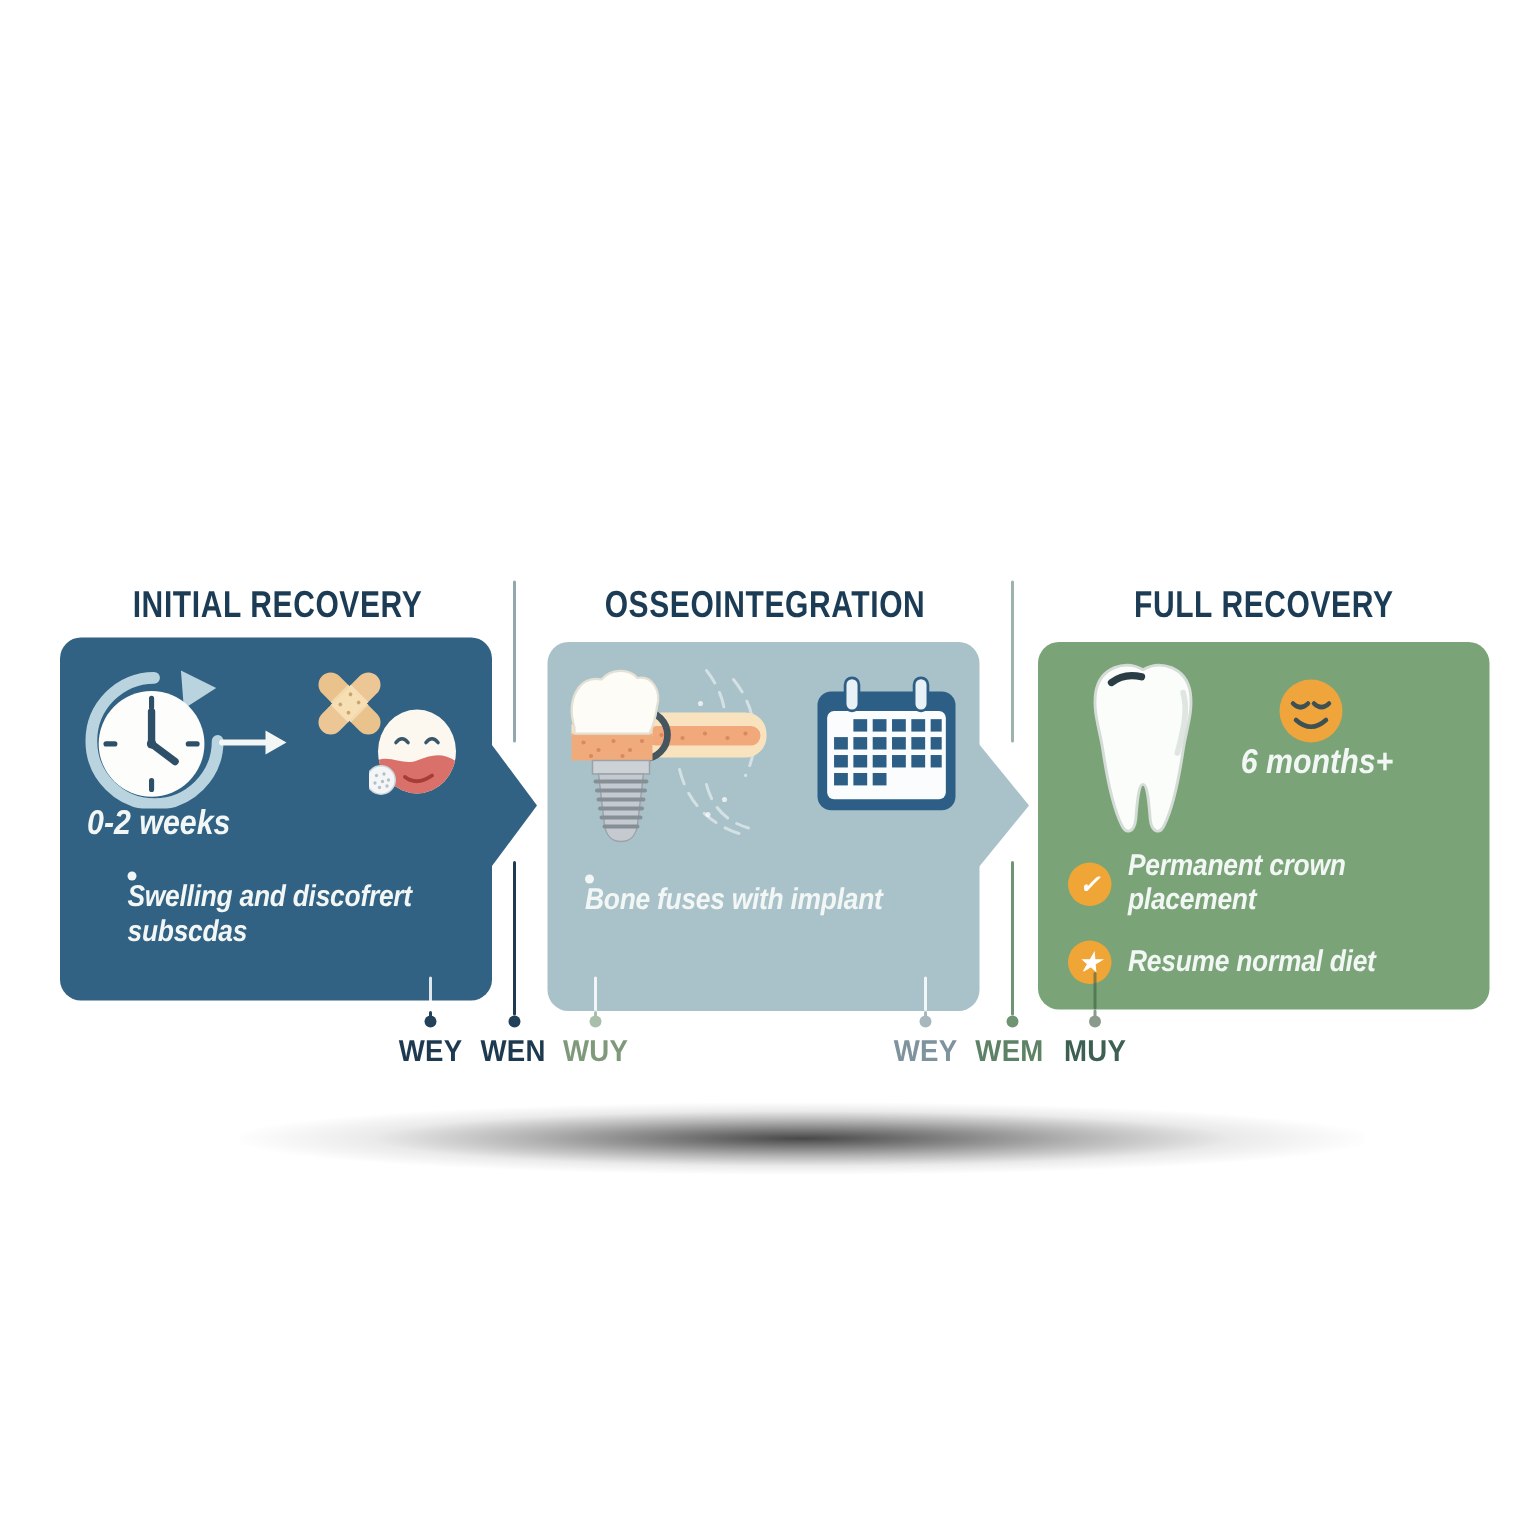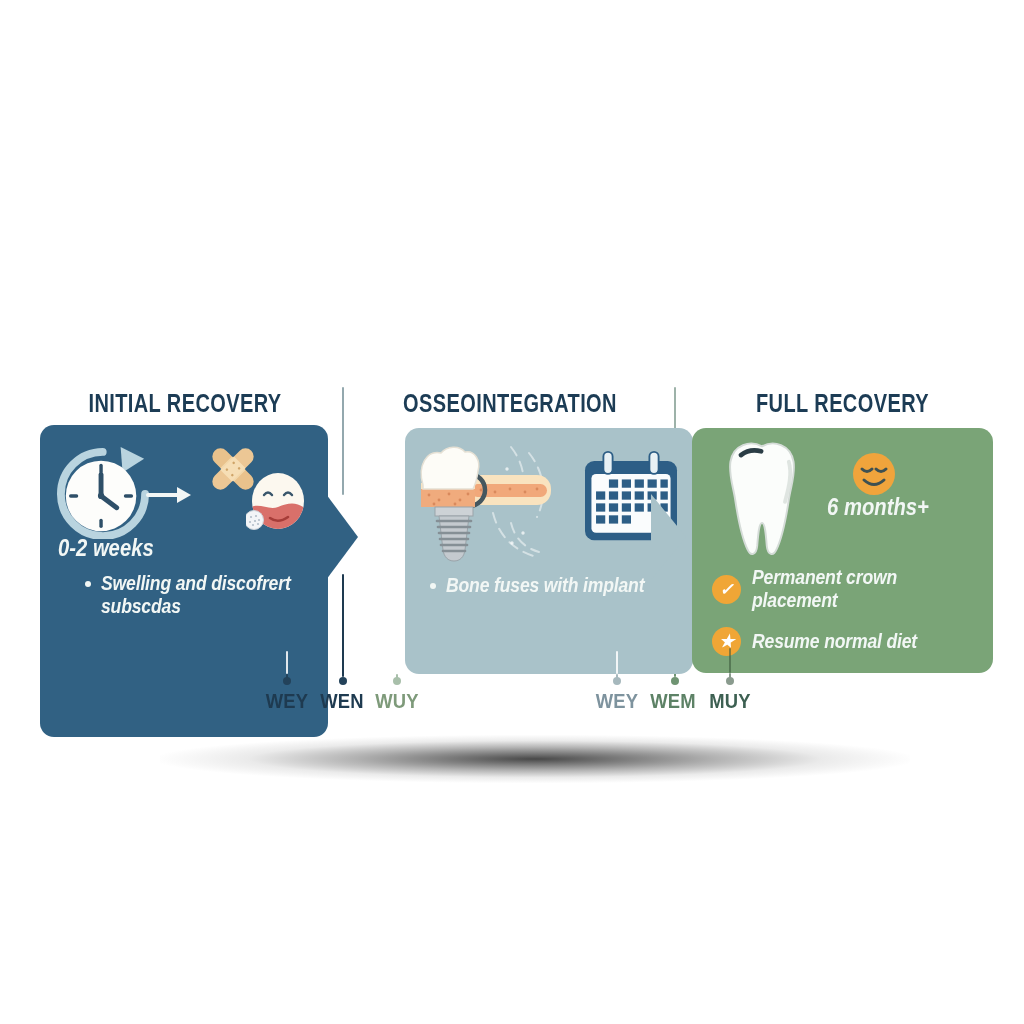--- a/index.html
+++ b/index.html
@@ -33,38 +33,38 @@
   .tickdot{position:absolute;width:8px;height:8px;border-radius:50%;top:677px;}
   .td1{left:283px;}.td2{left:339px;}.td3{left:393px;}
   .td4{left:613px;}.td5{left:671px;}.td6{left:726px;}
   .tick-label{position:absolute;top:690px;width:60px;font-size:20px;font-weight:bold;
               text-align:center;letter-spacing:.2px;transform:scaleX(.92);white-space:nowrap;}
   .l1{left:257px;}.l2{left:312px;}.l3{left:367px;}
   .l4{left:587px;}.l5{left:643px;}.l6{left:700px;}
 
   
   .panel{position:absolute;border-radius:14px;font-style:italic;}
-  .p1{left:40px;top:425px;width:288px;height:312px;background:var(--panel1,#316183);}
-  .p2{left:365px;top:428px;width:288px;height:246px;background:var(--panel2,#a9c2c9);margin-left:40px;}
+  .p1{left:40px;top:425px;width:288px;height:242px;background:var(--panel1,#316183);}
+  .p2{left:365px;top:428px;width:288px;height:246px;background:var(--panel2,#a9c2c9);}
   .p3{left:692px;top:428px;width:301px;height:245px;background:var(--panel3,#7aa477);}
   .tip{position:absolute;clip-path:polygon(0 0,100% 50%,0 100%);}
   .tip1{left:326px;top:494px;width:32px;height:86px;background:var(--panel1,#316183);}
   .tip2{left:651px;top:494px;width:35px;height:86px;background:var(--panel2,#a9c2c9);}
 
   .abs{position:absolute;}
   .duration{position:absolute;color:var(--bullet_text,#f2f7f5);font-weight:bold;
             white-space:nowrap;transform:scaleX(.88);transform-origin:left;}
   .dur1{left:18px;top:110px;font-size:23px;}
   .dur3{left:116px;top:66px;width:140px;font-size:23px;text-align:center;
         transform-origin:center;}
 
   .bullets{position:absolute;display:flex;flex-direction:column;}
   .b1{left:45px;top:147px;row-gap:9px;width:232px;}
   .b2{left:25px;top:146px;row-gap:13px;width:250px;}
-  .brow{display:flex;align-items:flex-start;column-gap:10px;}
+  .brow{display:flex;align-items:flex-start;column-gap:10px;flex-direction:column;}
   .bdot{flex:0 0 auto;width:6px;height:6px;border-radius:50%;background:#f2f7f5;margin-top:9px;}
   .btext{color:var(--bullet_text,#f2f7f5);font-size:20px;font-weight:bold;line-height:1.17;
          letter-spacing:-.2px;transform:scaleX(.88);transform-origin:left top;max-width:232px;}
   .b1 .btext{max-width:232px;}
 
   .b3{left:20px;top:138px;row-gap:14px;}
   .b3row{display:flex;align-items:center;column-gap:11px;}
   .marker{flex:0 0 auto;width:29px;height:29px;border-radius:50%;background:var(--orange,#f0a636);
           color:#ffffff;display:flex;align-items:center;justify-content:center;
           font-size:17px;font-weight:bold;line-height:1;}

